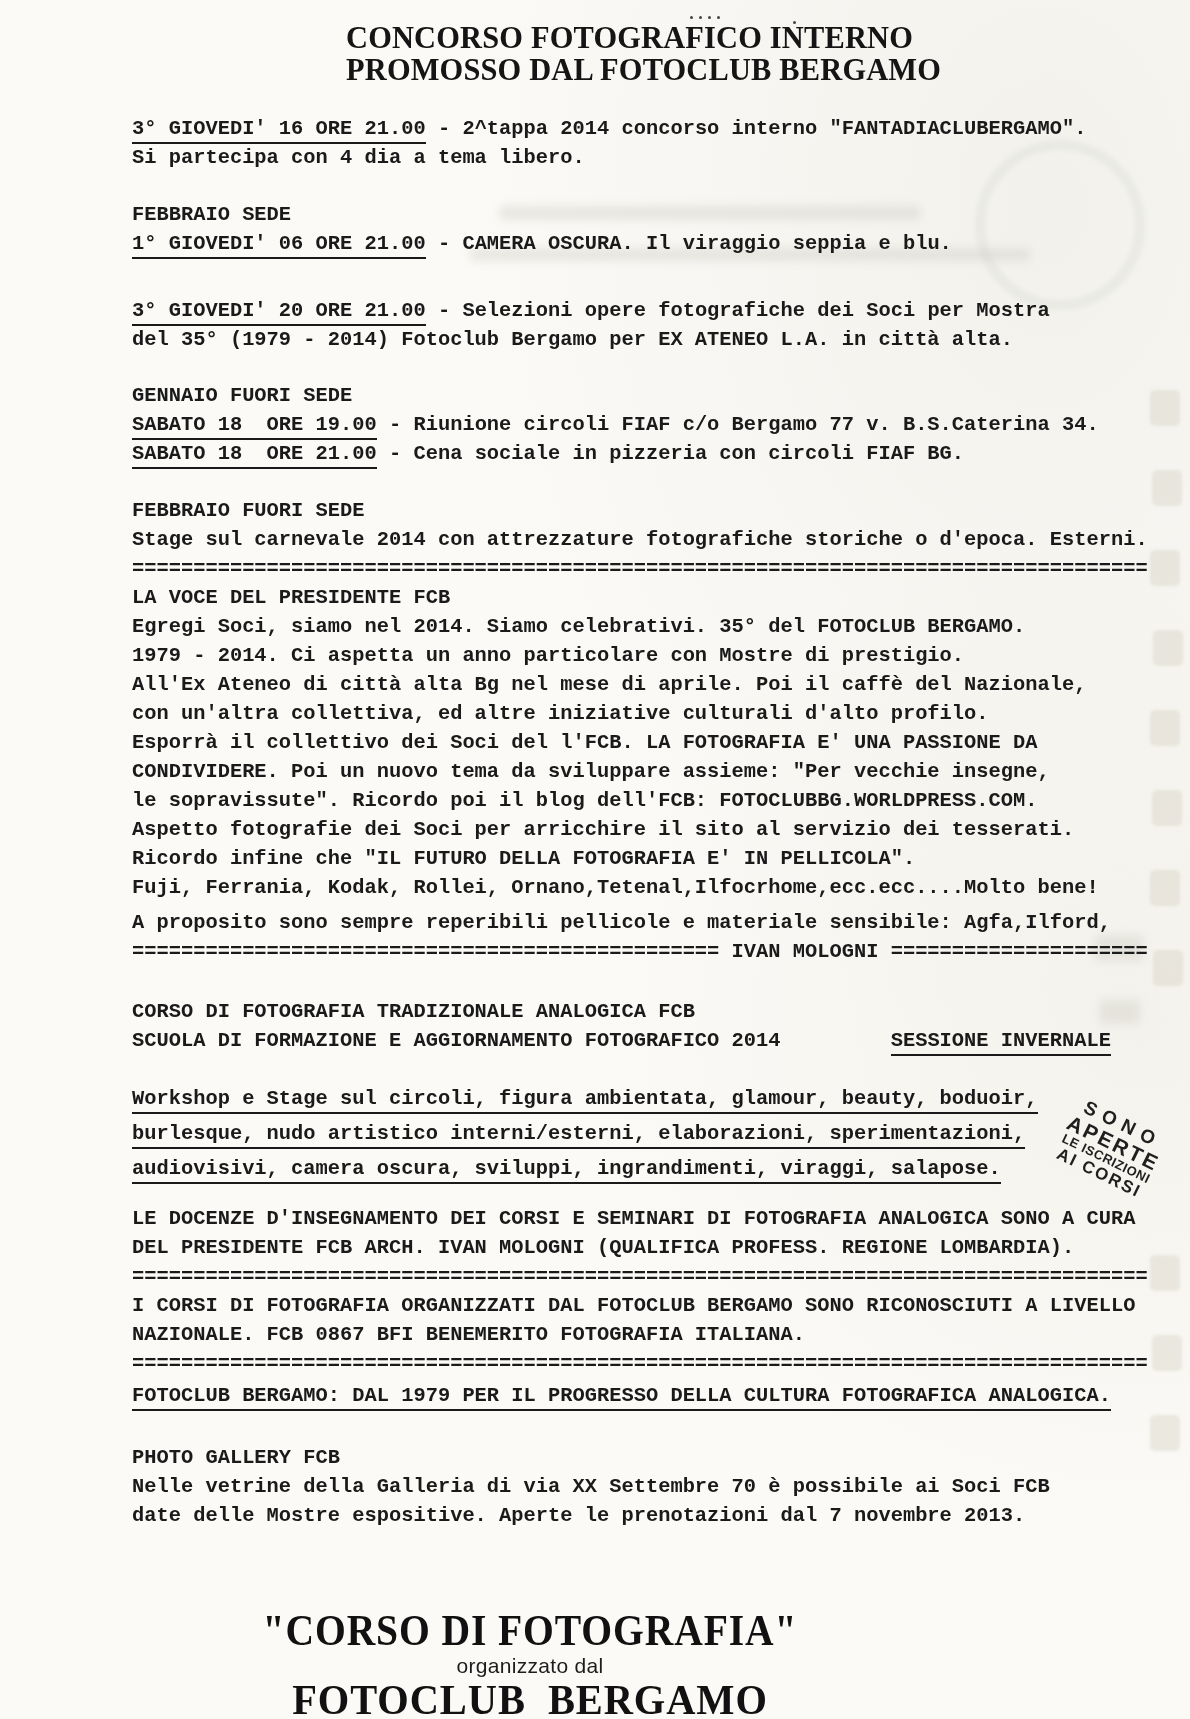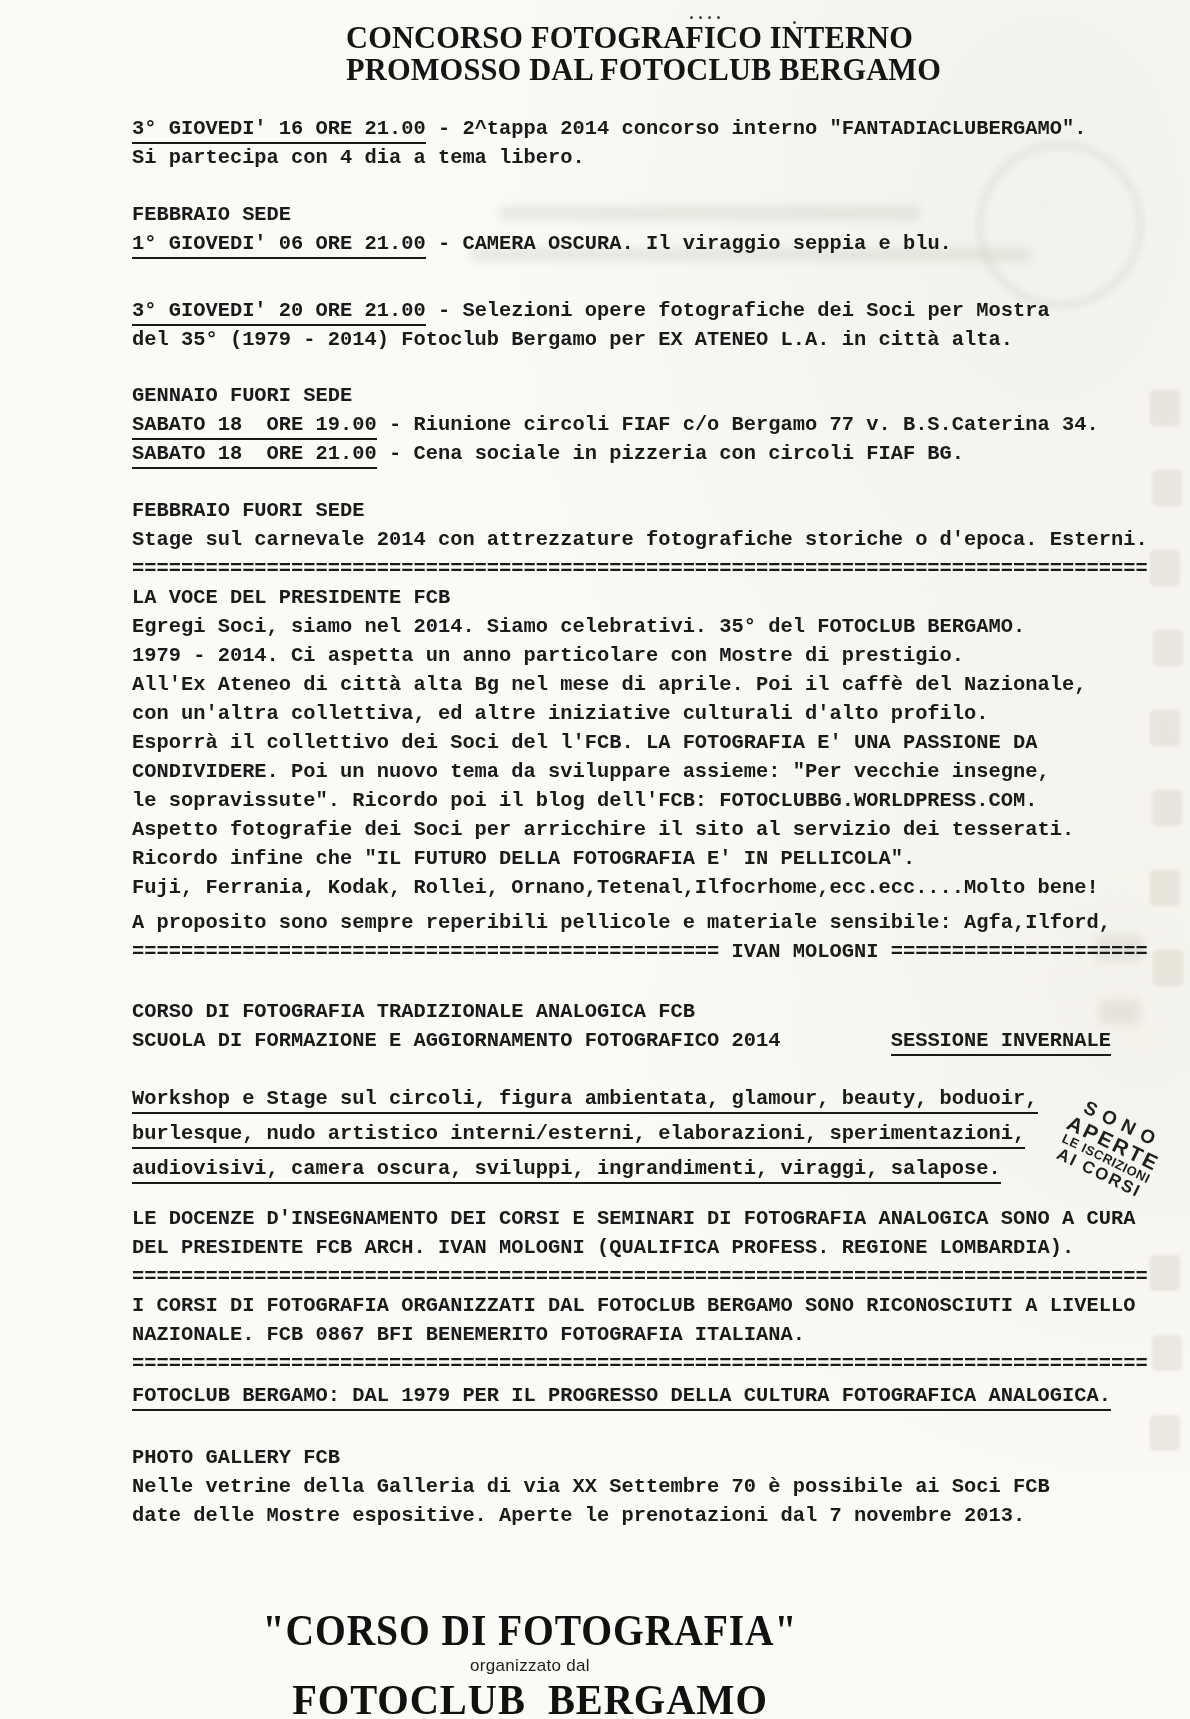--- a/index.html
+++ b/index.html
@@ -37,21 +37,21 @@
   .stamp .s1{font-size:19px;letter-spacing:7px;line-height:20px;}
   .stamp .s2{font-size:21px;letter-spacing:2.5px;line-height:21px;}
   .stamp .s3{font-size:13px;letter-spacing:0.5px;line-height:14px;}
   .stamp .s4{font-size:17px;letter-spacing:2px;line-height:18px;}
   
   .footer{position:absolute;left:0;top:1606px;width:1060px;text-align:center;}
   .f-quote{
     font-family:"Liberation Serif",serif;font-weight:700;font-size:45px;line-height:48px;
     letter-spacing:1px;transform:scaleX(0.88);transform-origin:center;color:#111;
   }
-  .f-sub{font-family:"Liberation Sans",sans-serif;font-size:17px;line-height:24px;color:#1d1d1d;letter-spacing:0.3px;}
+  .f-sub{font-family:"Liberation Sans",sans-serif;font-size:21px;line-height:24px;color:#1d1d1d;letter-spacing:0.3px;}
   .f-club{
     font-family:"Liberation Serif",serif;font-weight:700;font-size:43px;line-height:44px;
     letter-spacing:1px;transform:scaleX(0.94);transform-origin:center;color:#111;white-space:pre;
   }
   
   .ghost{position:absolute;pointer-events:none;}
   .ghost-ring{left:975px;top:140px;width:150px;height:150px;border:10px solid rgba(196,200,186,0.18);border-radius:50%;filter:blur(2px);}
   .ghost-bar{background:rgba(206,204,195,0.40);filter:blur(4px);border-radius:3px;}
   .ghost-sq{width:30px;height:36px;background:rgba(211,204,188,0.38);filter:blur(1.5px);border-radius:5px;}
   .speck{background:#444;border-radius:50%;}

